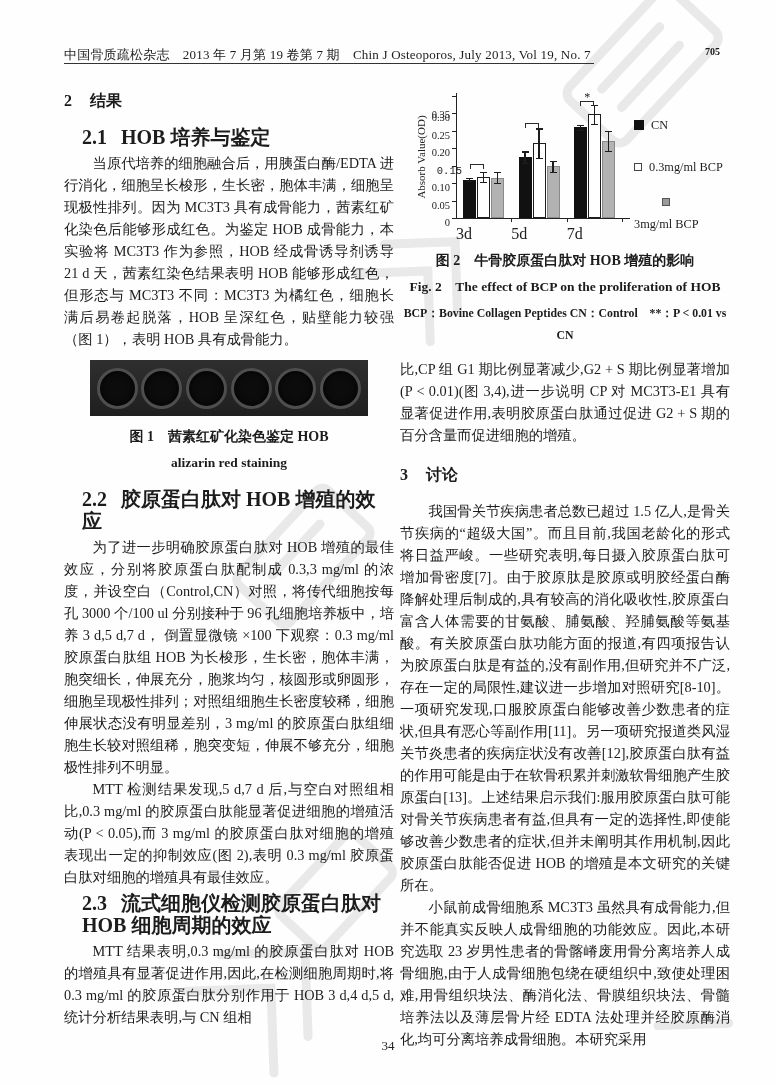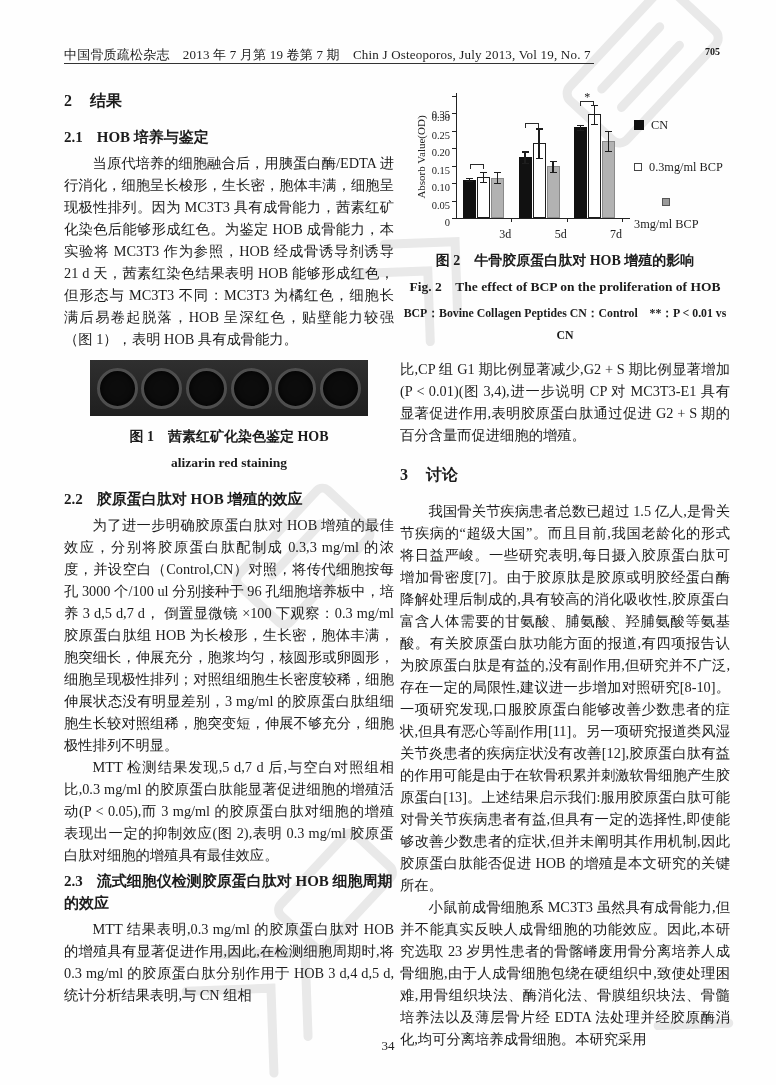--- a/index.html
+++ b/index.html
@@ -18,21 +18,21 @@
   .header .journal-line { position:absolute; left:0; top:0; letter-spacing:0.2px; }
   .header .pageno { position:absolute; right:8px; top:0; font-weight:bold; font-size:10px; }
   .header-rule { position:absolute; top:63px; left:64px; width:530px; height:1px; background:#333; }
 
   
   .col { position:absolute; top:88px; width:330px; font-size:14.3px; line-height:22px; text-align:justify; }
   .col-left { left:64px; }
   .col-right { left:400px; }
   .para { text-indent:2em; }
   h2.sec { font-size:16px; font-weight:bold; margin:2px 0 14px 0; }
-  h3.sec { font-size:15px; font-weight:bold; margin:4px 0 4px 0; text-align:left; }
+  h3.sec { font-size:20px; font-weight:bold; margin:4px 0 4px 18px; text-align:left; }
   .sec-num { margin-right:14px; }
   h2.sec .sec-num { margin-right:18px; }
 
   
   .fig1 { margin:10px 0 14px 0; }
   .plate { width:278px; height:56px; margin:0 auto; background:linear-gradient(180deg,#2f2f2f,#1f1f1f);
            display:flex; align-items:center; justify-content:space-around; padding:0 5px; }
   .well { width:41px; height:41px; border-radius:50%; background:#0c0c0c; border:3px solid #4e4e4e;
           box-shadow:inset 0 0 7px #000; }
   .plate-labels { width:278px; margin:8px auto 0 auto; display:flex; gap:14px; padding:0 12px; }
@@ -40,21 +40,21 @@
   .fig-cap-cn { text-align:center; font-weight:bold; font-size:14px; margin-top:10px; text-indent:0; }
   .fig-cap-en { text-align:center; font-weight:bold; font-size:13.5px; margin-top:4px; text-indent:0; }
   .fig-note-cn { text-align:center; font-weight:bold; font-size:12.5px; margin-top:4px; text-indent:0; }
   .fig-note-en { text-align:center; font-weight:bold; font-size:11.8px; margin-top:4px; text-indent:0; }
 
   
   .chart-wrap { position:relative; width:330px; height:152px; margin-bottom:8px; }
   .chart-wrap * { position:absolute; }
   .ylab { font-size:11px; color:#222; transform:rotate(-90deg); transform-origin:center; white-space:nowrap; }
   .ytick-label { font-size:10.5px; text-align:right; width:34px; color:#222; }
-  .xtick-label { font-size:12px; text-align:right; color:#222; }
+  .xtick-label { font-size:16px; text-align:left; color:#222; }
   .bar { border:0; }
   .bar.open { background:#ffffff; border:1.1px solid #1d1d1d; }
   .bar.solid { background:#111; }
   .bar.dotted { background-color:#b2b2b2; border:1px solid #8a8a8a;
     background-image:radial-gradient(#6f6f6f 22%, transparent 24%); background-size:4px 4px; }
   .err-line { width:1.2px; background:#1d1d1d; }
   .err-cap { height:1.2px; background:#1d1d1d; }
   .bracket { border-top:1.1px solid #2a2a2a; border-left:1.1px solid #2a2a2a; border-right:1.1px solid #2a2a2a; }
   .sig-star { font-size:12px; color:#222; text-align:center; }
   .legend-item { display:flex; align-items:center; gap:7px; position:absolute; }
@@ -140,21 +140,21 @@
       <div class="chart-wrap" id="chart-canvas">
           <div style="left: 56px; top: 5px; width: 1.2px; height: 125px; background: rgb(34, 34, 34);"></div>
           <div style="left: 56px; top: 130px; width: 174px; height: 1.2px; background: rgb(34, 34, 34);"></div>
           <div style="left: 52px; top: 130px; width: 4px; height: 1px; background: rgb(34, 34, 34);"></div>
           <div class="ytick-label" style="left: 16px; top: 124px;">0</div>
           <div style="left: 52px; top: 112.571px; width: 4px; height: 1px; background: rgb(34, 34, 34);"></div>
           <div class="ytick-label" style="left: 16px; top: 106.571px;">0.05</div>
           <div style="left: 52px; top: 95.1429px; width: 4px; height: 1px; background: rgb(34, 34, 34);"></div>
           <div class="ytick-label" style="left: 16px; top: 89.1429px;">0.10</div>
           <div style="left: 52px; top: 77.7143px; width: 4px; height: 1px; background: rgb(34, 34, 34);"></div>
-          <div class="ytick-label" style="left: 16px; top: 71.7143px;">0.15</div>
+          <div class="ytick-label" style="left: 28px; top: 71.7143px; font-family: Liberation Mono, monospace;">0.15</div>
           <div style="left: 52px; top: 60.2857px; width: 4px; height: 1px; background: rgb(34, 34, 34);"></div>
           <div class="ytick-label" style="left: 16px; top: 54.2857px;">0.20</div>
           <div style="left: 52px; top: 42.8571px; width: 4px; height: 1px; background: rgb(34, 34, 34);"></div>
           <div class="ytick-label" style="left: 16px; top: 36.8571px;">0.25</div>
           <div style="left: 52px; top: 25.4286px; width: 4px; height: 1px; background: rgb(34, 34, 34);"></div>
           <div class="ytick-label" style="left: 16px; top: 19.4286px;">0.30</div>
           <div style="left: 52px; top: 8px; width: 4px; height: 1px; background: rgb(34, 34, 34);"></div>
           <div class="ytick-label" style="left: 16px; top: 16px;">0.35</div>
           <div class="ylab" style="left: -34px; top: 58px; width: 110px; text-align: center;">Absorb Value(OD)</div>
           <div class="bar solid" style="left: 63.1667px; top: 91.6571px; width: 13px; height: 38.3429px;"></div>

